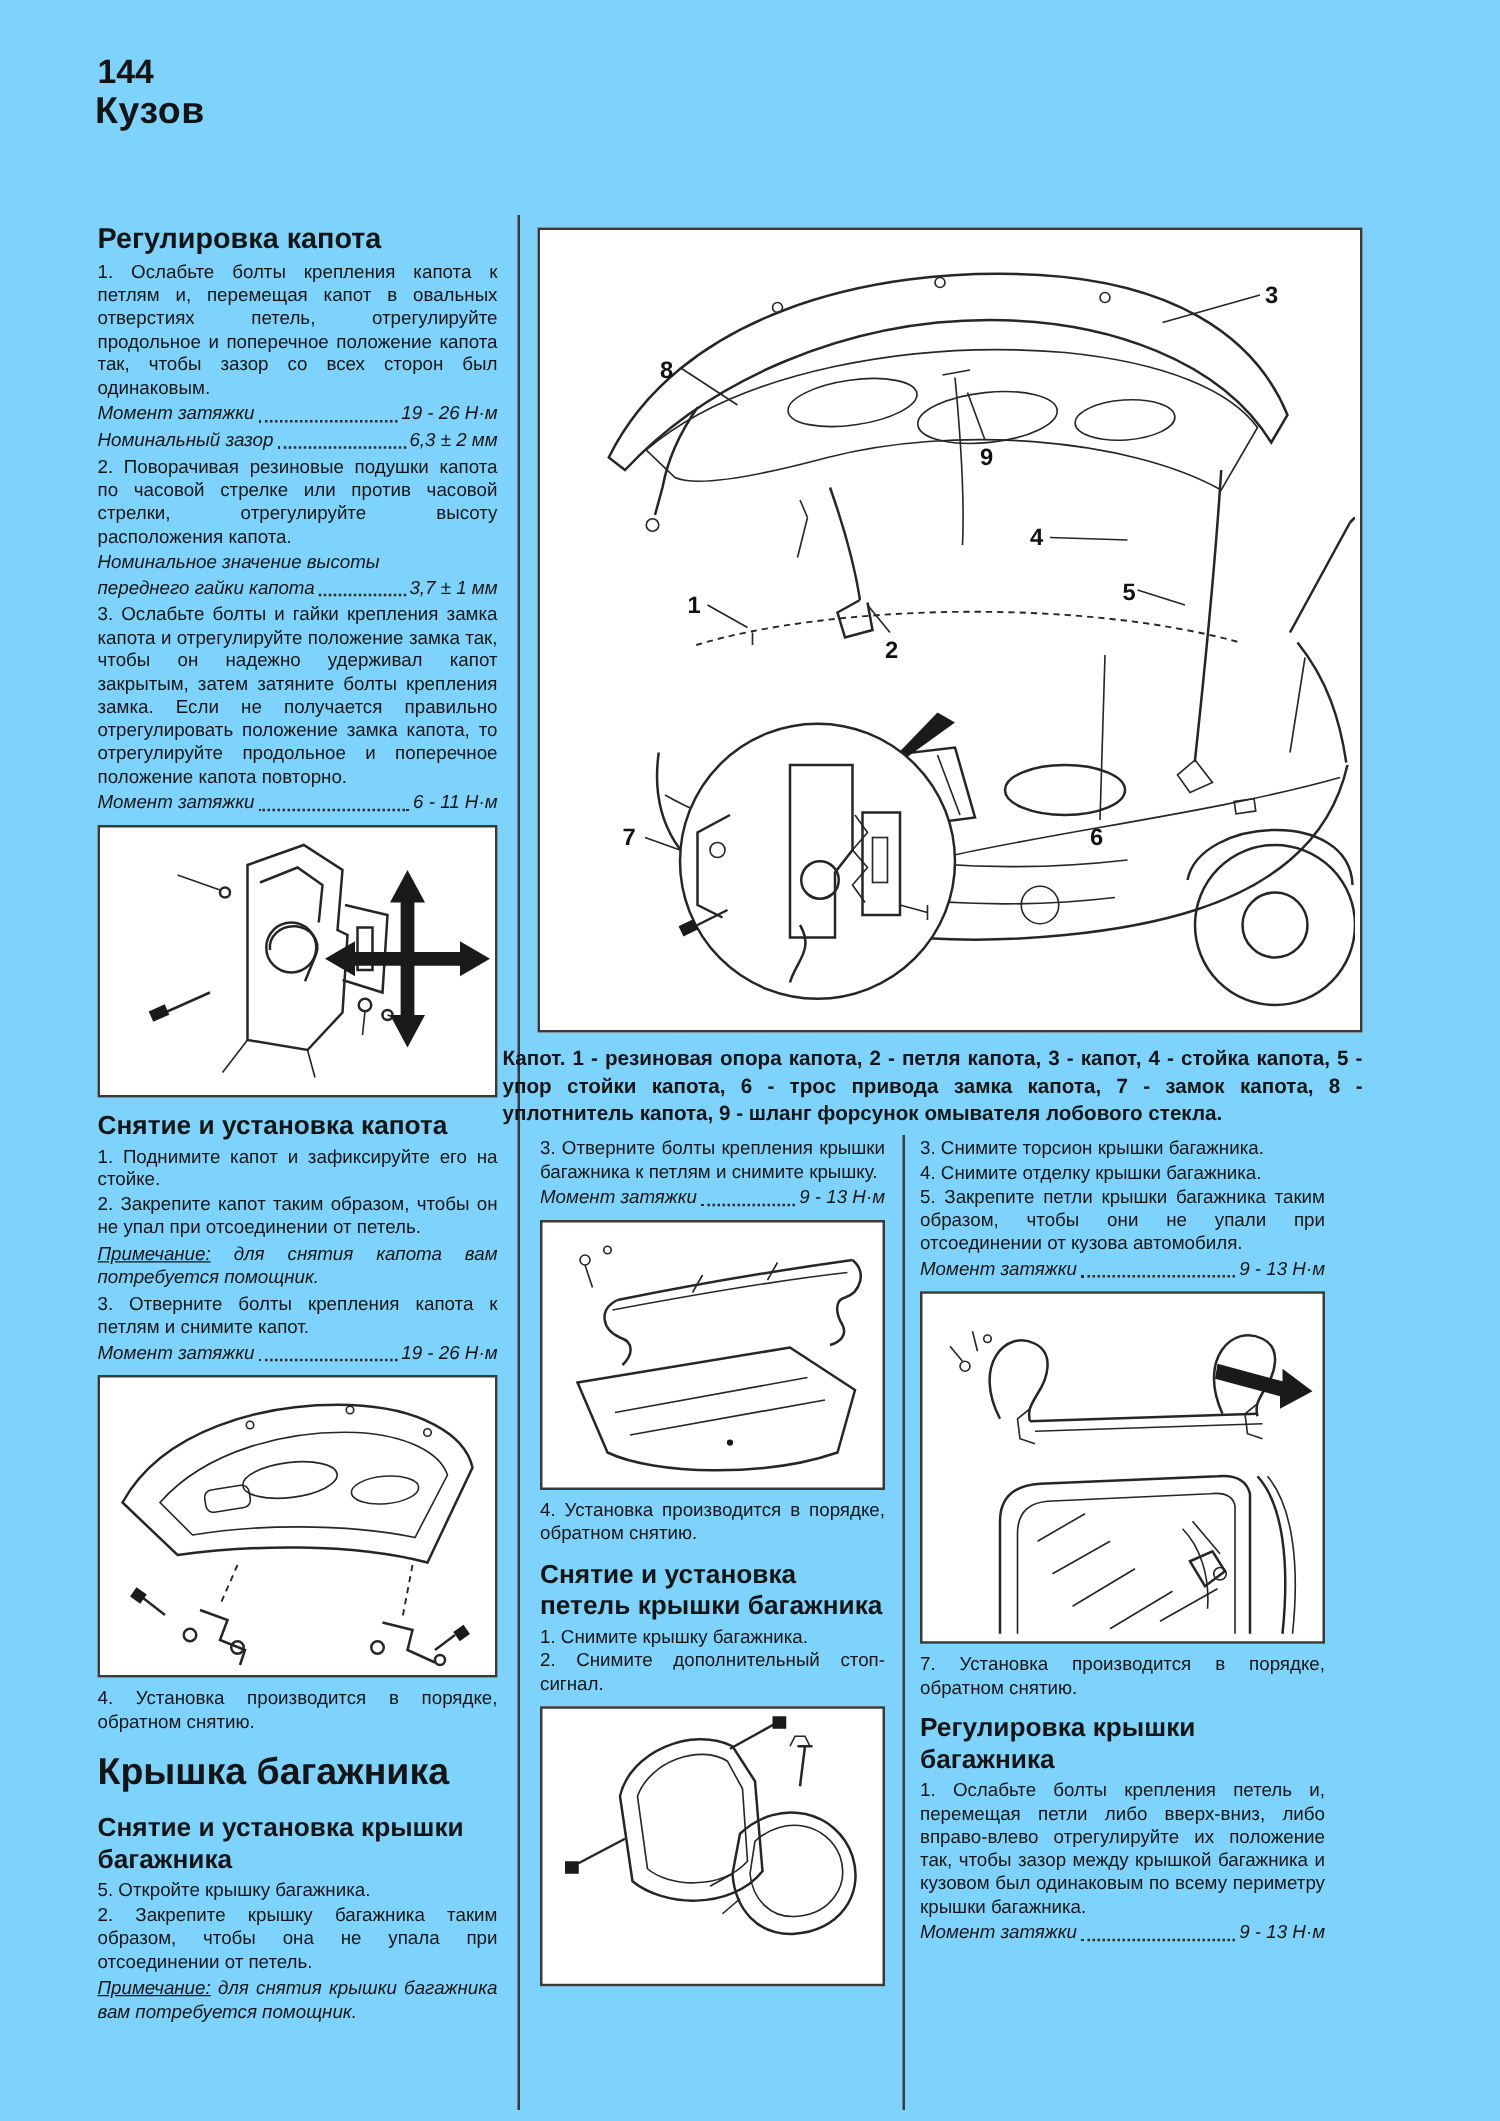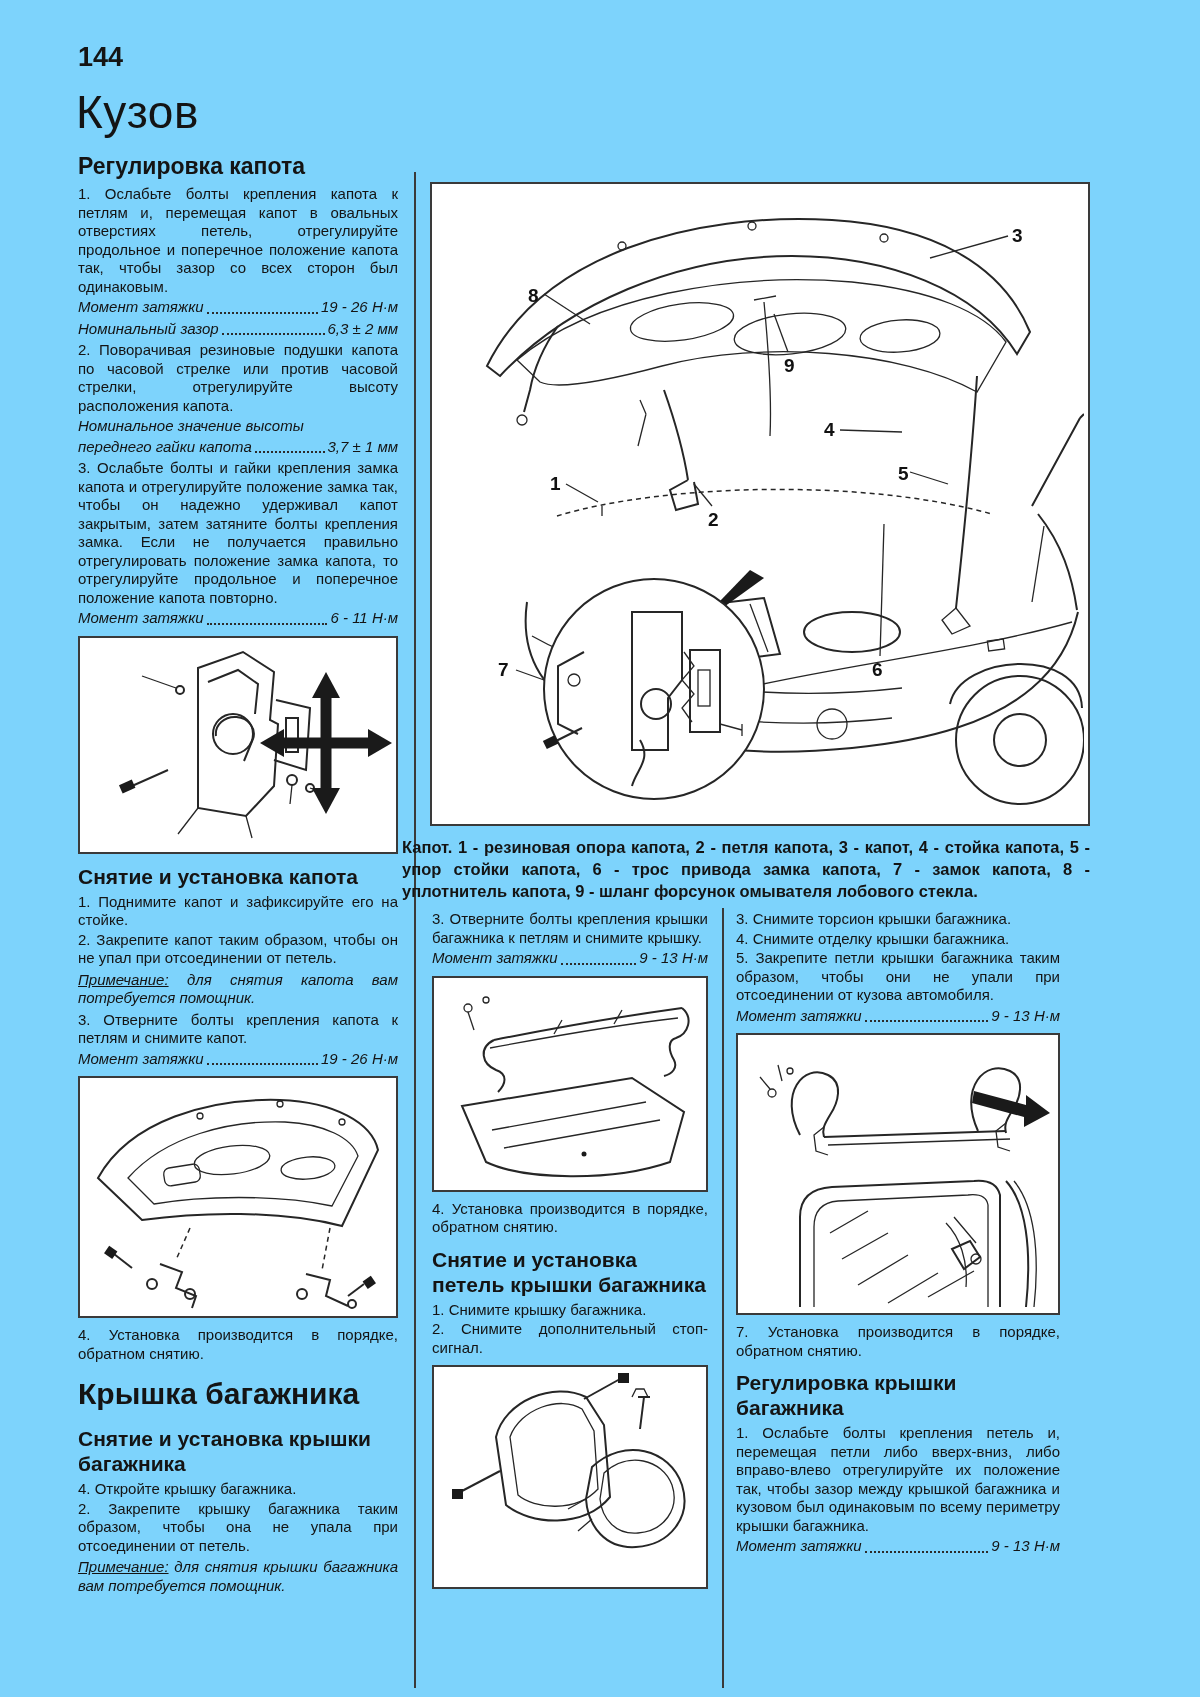--- a/index.html
+++ b/index.html
@@ -1,23 +1,23 @@
 <!DOCTYPE html>
 <html lang="ru"><head>
 <meta charset="utf-8">
 <style>
   html,body{margin:0;padding:0;background:#e8e8e8;}
   .page{
     position:relative;width:1200px;height:1697px;background:#7dd3fc;
     font-family:"Liberation Sans",sans-serif;color:#141414;overflow:hidden;
   }
   .pagenum{position:absolute;left:78px;top:42px;font-size:27px;font-weight:bold;}
-  .doc-title{position:absolute;left:76px;top:85px;font-size:46px;font-weight:normal;letter-spacing:0.5px;}
+  .doc-title{position:absolute;left:76px;top:72px;font-size:30px;font-weight:bold;letter-spacing:0.5px;}
   .col{position:absolute;font-size:15px;line-height:18.5px;text-align:justify;}
-  .col-left{left:78px;top:153px;width:320px;}
+  .col-left{left:78px;top:177px;width:320px;}
   .col-mid{left:432px;top:910px;width:276px;}
   .col-right{left:736px;top:910px;width:324px;}
   h2{font-size:23px;line-height:26px;font-weight:bold;margin:0 0 6px;text-align:left;}
   h3{font-size:21px;line-height:25px;font-weight:bold;margin:10px 0 4px;text-align:left;}
   h1.sec{font-size:30px;line-height:33px;font-weight:bold;margin:14px 0 4px;text-align:left;}
   p.step{margin:0 0 1px;}
   .spec{display:flex;align-items:flex-end;font-style:italic;margin:2px 0 3px;white-space:nowrap;}
   .spec .leader{flex:1;border-bottom:2px dotted #2b2b2b;margin:0 3px 3px;min-width:12px;}
   .spec .val{white-space:nowrap;}
   .spec-pre{font-style:italic;margin:2px 0 0;text-align:left;}
@@ -133,21 +133,21 @@
         <rect class="fill" x="26" y="170" width="10" height="9" transform="rotate(35 31 174)"></rect>
         <path class="ln" d="M284,206 L268,218"></path>
         <rect class="fill" x="284" y="200" width="10" height="9" transform="rotate(-35 289 204)"></rect>
       </svg>
     </div>
 
     <p class="step">4. Установка производится в порядке, обратном снятию.</p>
 
     <h1 class="sec">Крышка багажника</h1>
     <h3 style="margin-top:16px;">Снятие и установка крышки багажника</h3>
-    <p class="step">4. Откройте крышку багажника.</p>
+    <p class="step">5. Откройте крышку багажника.</p>
     <p class="step">2. Закрепите крышку багажника таким образом, чтобы она не упала при отсоединении от петель.</p>
     <div class="note"><span class="nlabel">Примечание:</span><span> для снятия крышки багажника вам потребуется помощник.</span></div>
   </div>
 
   <div class="bigfig">
     <svg width="652" height="636" viewBox="0 0 652 636">
 
       <path class="ln" d="M55,182 C110,70 260,28 400,36 C500,42 570,80 598,148 L585,170 C545,105 455,72 360,72 C245,72 135,120 68,192 Z"></path>
       <path class="ln-thin" d="M85,176 C160,112 300,88 420,98 C500,106 552,128 574,158 L545,208 C470,166 330,156 230,182 C170,198 125,206 108,198 Z"></path>
       <ellipse class="ln-thin" cx="250" cy="138" rx="52" ry="18" transform="rotate(-8 250 138)"></ellipse>

